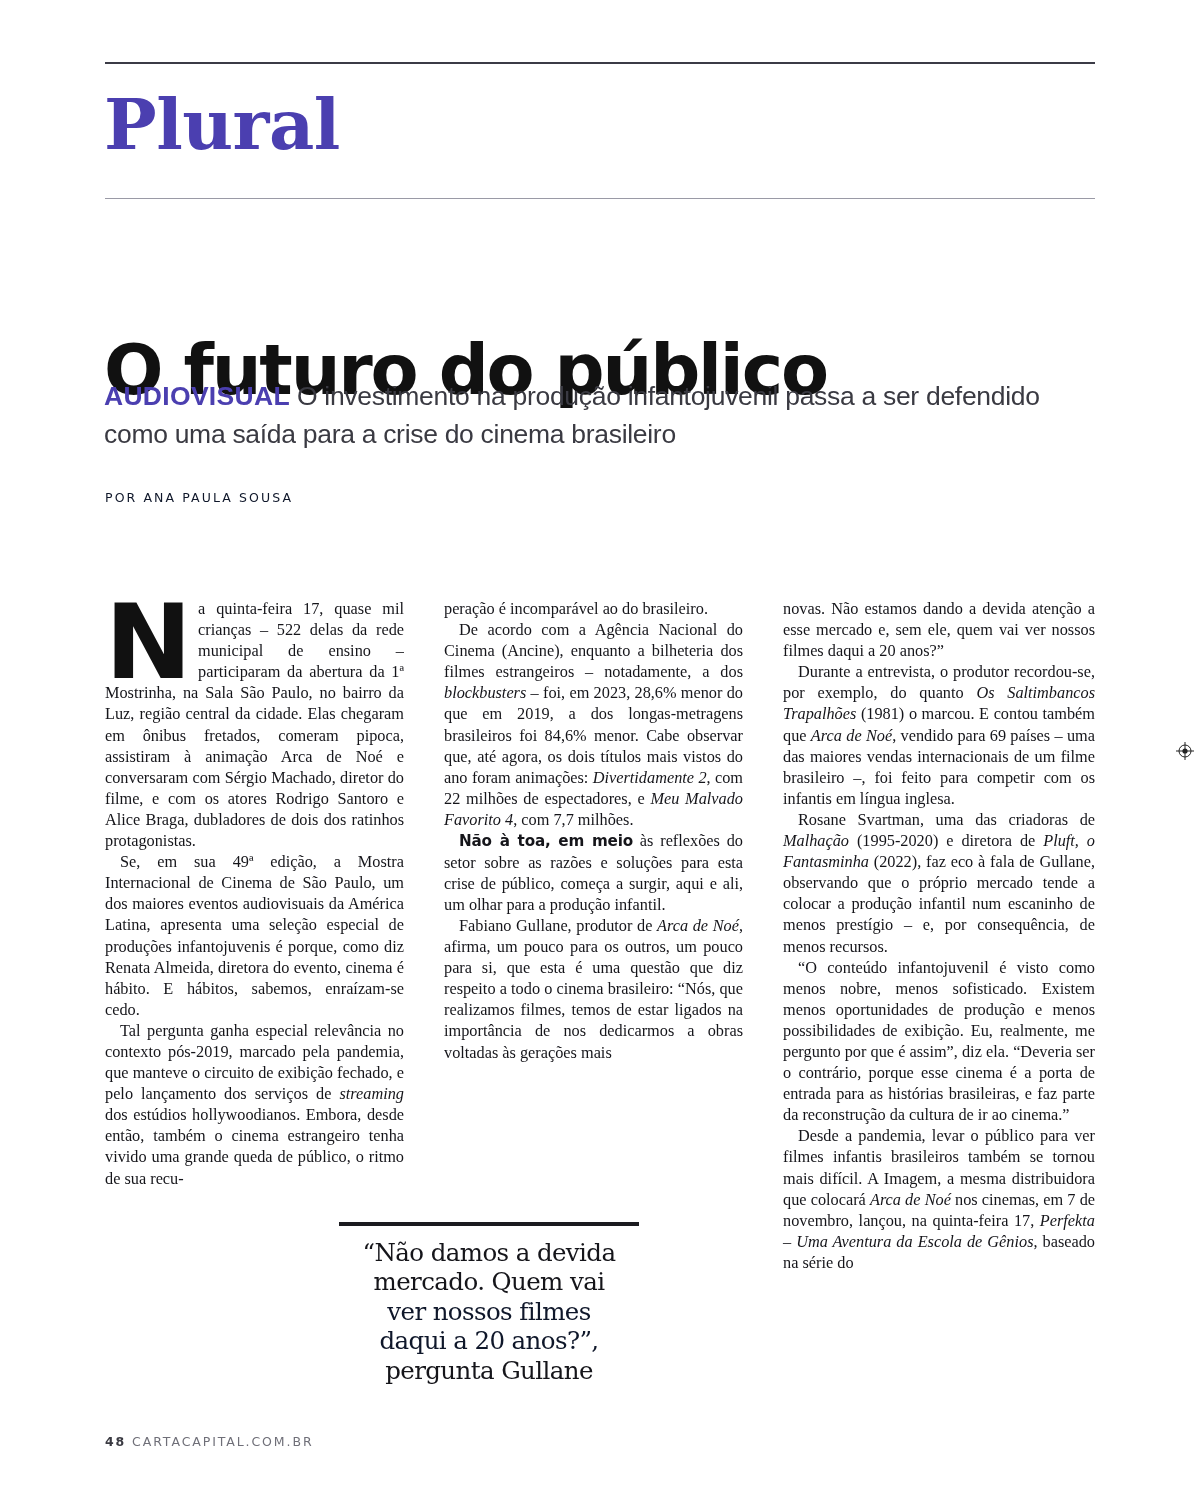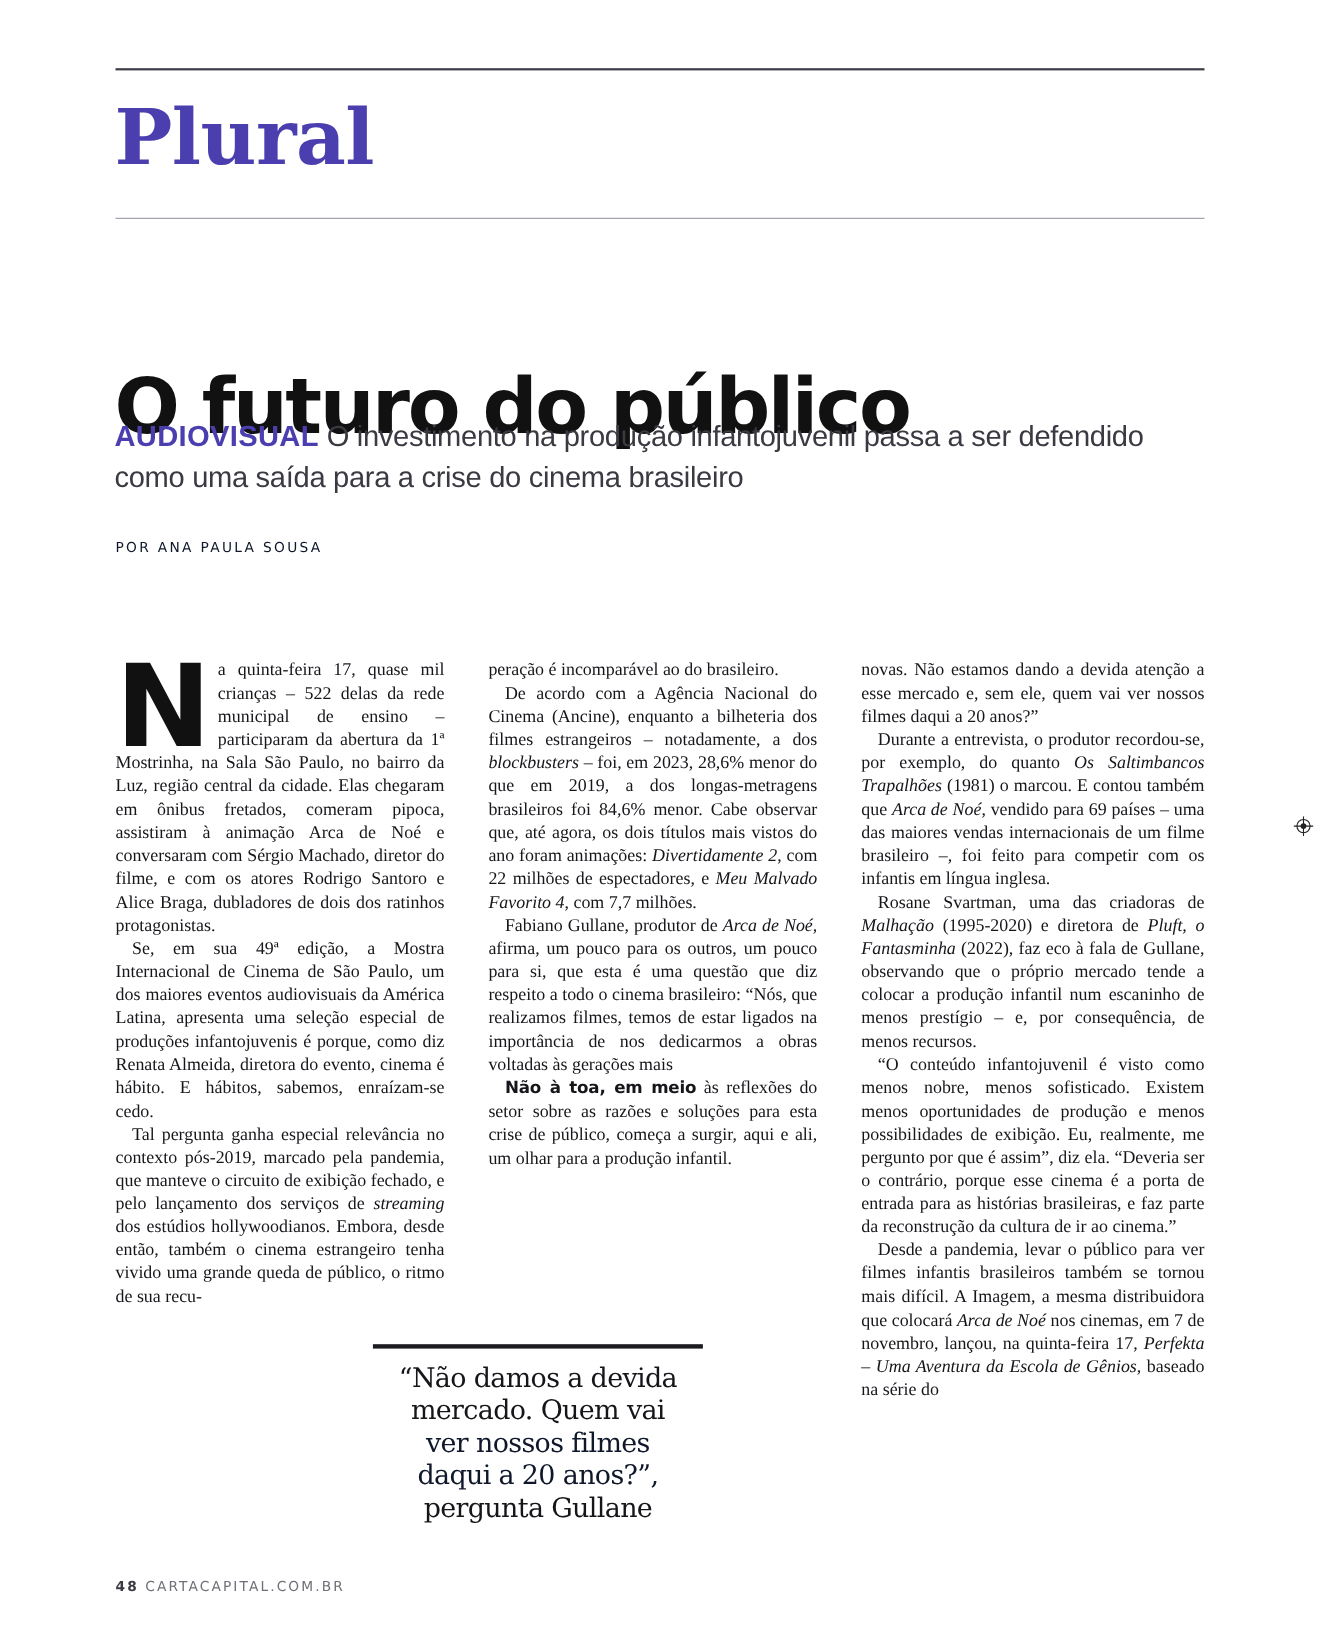--- a/index.html
+++ b/index.html
@@ -214,22 +214,22 @@
 
     <div class="col col-1">
       <p class="first"><span class="dropcap">N</span><span>a quinta-feira 17, quase mil crianças – 522 delas da rede municipal de ensino – participaram da abertura da 1ª Mostrinha, na Sala São Paulo, no bairro da Luz, região central da cidade. Elas chegaram em ônibus fretados, comeram pipoca, assistiram à animação Arca de Noé e conversaram com Sérgio Machado, diretor do filme, e com os atores Rodrigo Santoro e Alice Braga, dubladores de dois dos ratinhos protagonistas.</span></p>
       <p>Se, em sua 49ª edição, a Mostra Internacional de Cinema de São Paulo, um dos maiores eventos audiovisuais da América Latina, apresenta uma seleção especial de produções infantojuvenis é porque, como diz Renata Almeida, diretora do evento, cinema é hábito. E hábitos, sabemos, enraízam-se cedo.</p>
       <p>Tal pergunta ganha especial relevância no contexto pós-2019, marcado pela pandemia, que manteve o circuito de exibição fechado, e pelo lançamento dos serviços de <em>streaming</em> dos estúdios hollywoodianos. Embora, desde então, também o cinema estrangeiro tenha vivido uma grande queda de público, o ritmo de sua recu-</p>
     </div>
 
     <div class="col col-2">
       <p class="first">peração é incomparável ao do brasileiro.</p>
       <p>De acordo com a Agência Nacional do Cinema (Ancine), enquanto a bilheteria dos filmes estrangeiros – notadamente, a dos <em>blockbusters</em> – foi, em 2023, 28,6% menor do que em 2019, a dos longas-metragens brasileiros foi 84,6% menor. Cabe observar que, até agora, os dois títulos mais vistos do ano foram animações: <em>Divertidamente 2</em>, com 22 milhões de espectadores, e <em>Meu Malvado Favorito 4</em>, com 7,7 milhões.</p>
+      <p><span class="bold-lead">Não à toa, em meio</span> às reflexões do setor sobre as razões e soluções para esta crise de público, começa a surgir, aqui e ali, um olhar para a produção infantil.</p>
       <p>Fabiano Gullane, produtor de <em>Arca de Noé</em>, afirma, um pouco para os outros, um pouco para si, que esta é uma questão que diz respeito a todo o cinema brasileiro: “Nós, que realizamos filmes, temos de estar ligados na importância de nos dedicarmos a obras voltadas às gerações mais</p>
-      <p><span class="bold-lead">Não à toa, em meio</span> às reflexões do setor sobre as razões e soluções para esta crise de público, começa a surgir, aqui e ali, um olhar para a produção infantil.</p>
     </div>
 
     <div class="col col-3">
       <p class="first">novas. Não estamos dando a devida atenção a esse mercado e, sem ele, quem vai ver nossos filmes daqui a 20 anos?”</p>
       <p>Durante a entrevista, o produtor recordou-se, por exemplo, do quanto <em>Os Saltimbancos Trapalhões</em> (1981) o marcou. E contou também que <em>Arca de Noé</em>, vendido para 69 países – uma das maiores vendas internacionais de um filme brasileiro –, foi feito para competir com os infantis em língua inglesa.</p>
       <p>Rosane Svartman, uma das criadoras de <em>Malhação</em> (1995-2020) e diretora de <em>Pluft, o Fantasminha</em> (2022), faz eco à fala de Gullane, observando que o próprio mercado tende a colocar a produção infantil num escaninho de menos prestígio – e, por consequência, de menos recursos.</p>
       <p>“O conteúdo infantojuvenil é visto como menos nobre, menos sofisticado. Existem menos oportunidades de produção e menos possibilidades de exibição. Eu, realmente, me pergunto por que é assim”, diz ela. “Deveria ser o contrário, porque esse cinema é a porta de entrada para as histórias brasileiras, e faz parte da reconstrução da cultura de ir ao cinema.”</p>
       <p>Desde a pandemia, levar o público para ver filmes infantis brasileiros também se tornou mais difícil. A Imagem, a mesma distribuidora que colocará <em>Arca de Noé</em> nos cinemas, em 7 de novembro, lançou, na quinta-feira 17, <em>Perfekta – Uma Aventura da Escola de Gênios</em>, baseado na série do</p>
     </div>
 

